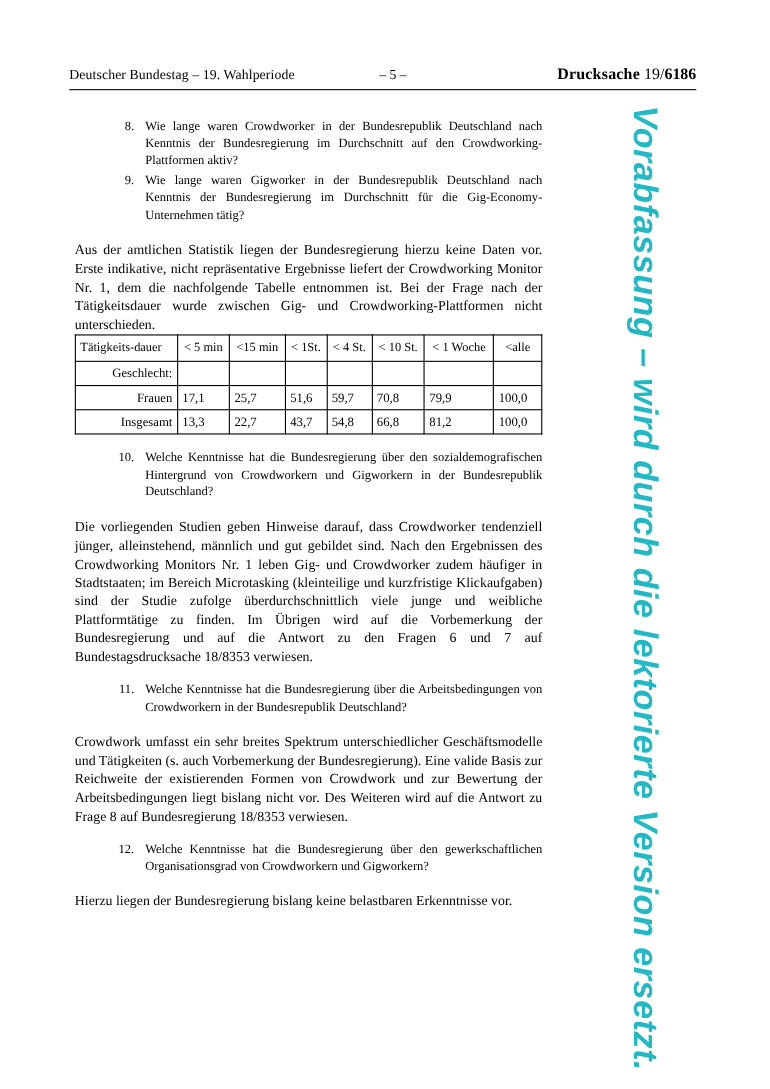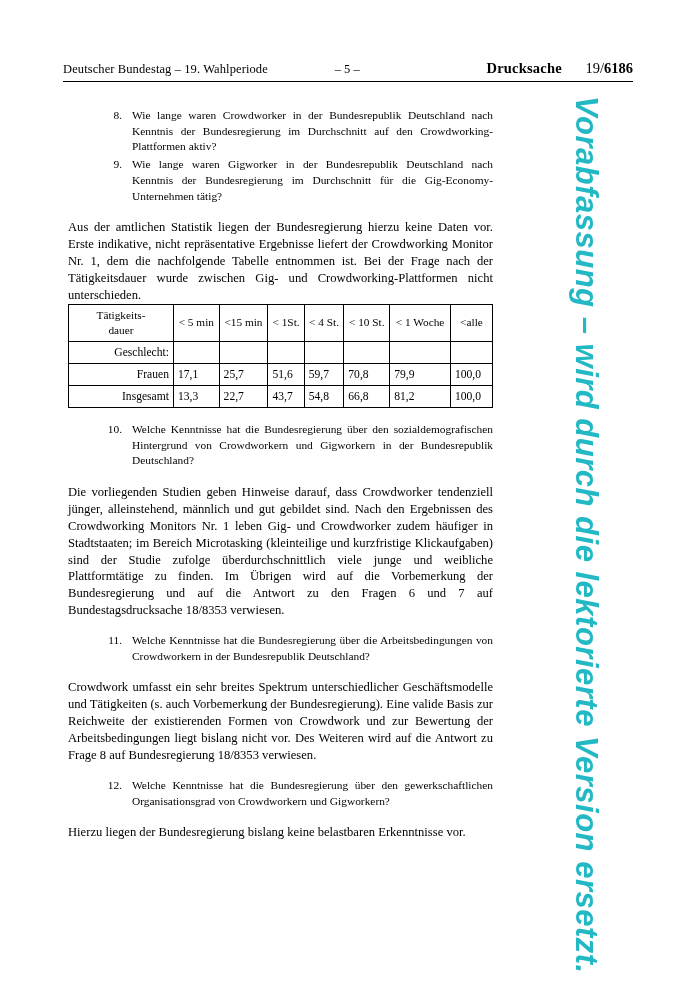--- a/index.html
+++ b/index.html
@@ -47,21 +47,20 @@
   }
   .header-right {
     font-size: 14.5px;
   }
   .header-right .ds-label {
     font-weight: bold;
     letter-spacing: 0.2px;
   }
   .header-right .ds-num {
     font-weight: normal;
-    margin-left: 20px;
   }
   .header-right .ds-num b {
     font-weight: bold;
   }
   .header-rule {
     border-bottom: 1.6px solid #000;
     width: 100%;
   }
 
   
@@ -124,23 +123,23 @@
     font-weight: normal;
     height: 17px;
   }
   table.data th.hcell {
     text-align: center;
     font-size: 11.3px;
     padding: 3px 2px;
     vertical-align: middle;
   }
   table.data th.hcell-first {
-    text-align: center;
+    text-align: left;
     font-size: 11.3px;
-    padding: 3px 16px;
+    padding: 3px 4px;
     width: 72px;
   }
   table.data td.lbl {
     text-align: right;
     padding-left: 33px;
   }
   table.data td.num {
     text-align: left;
     padding-right: 6px;
   }

